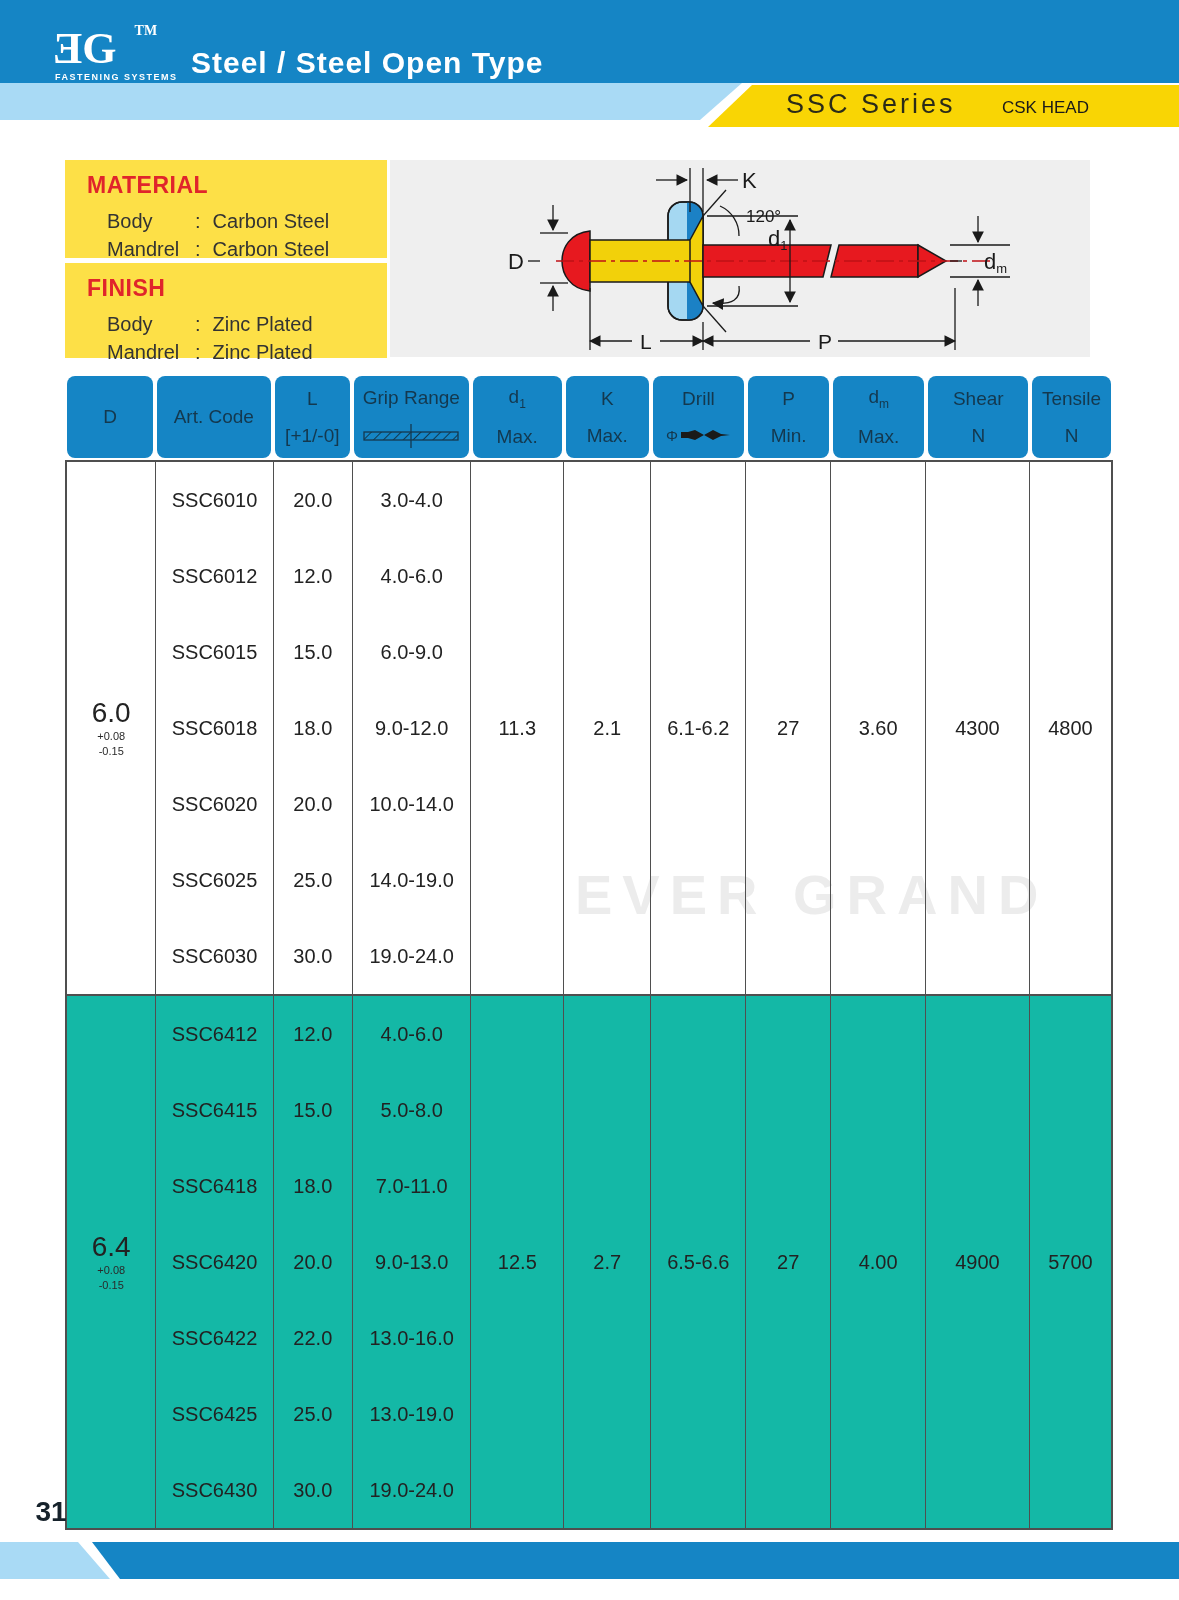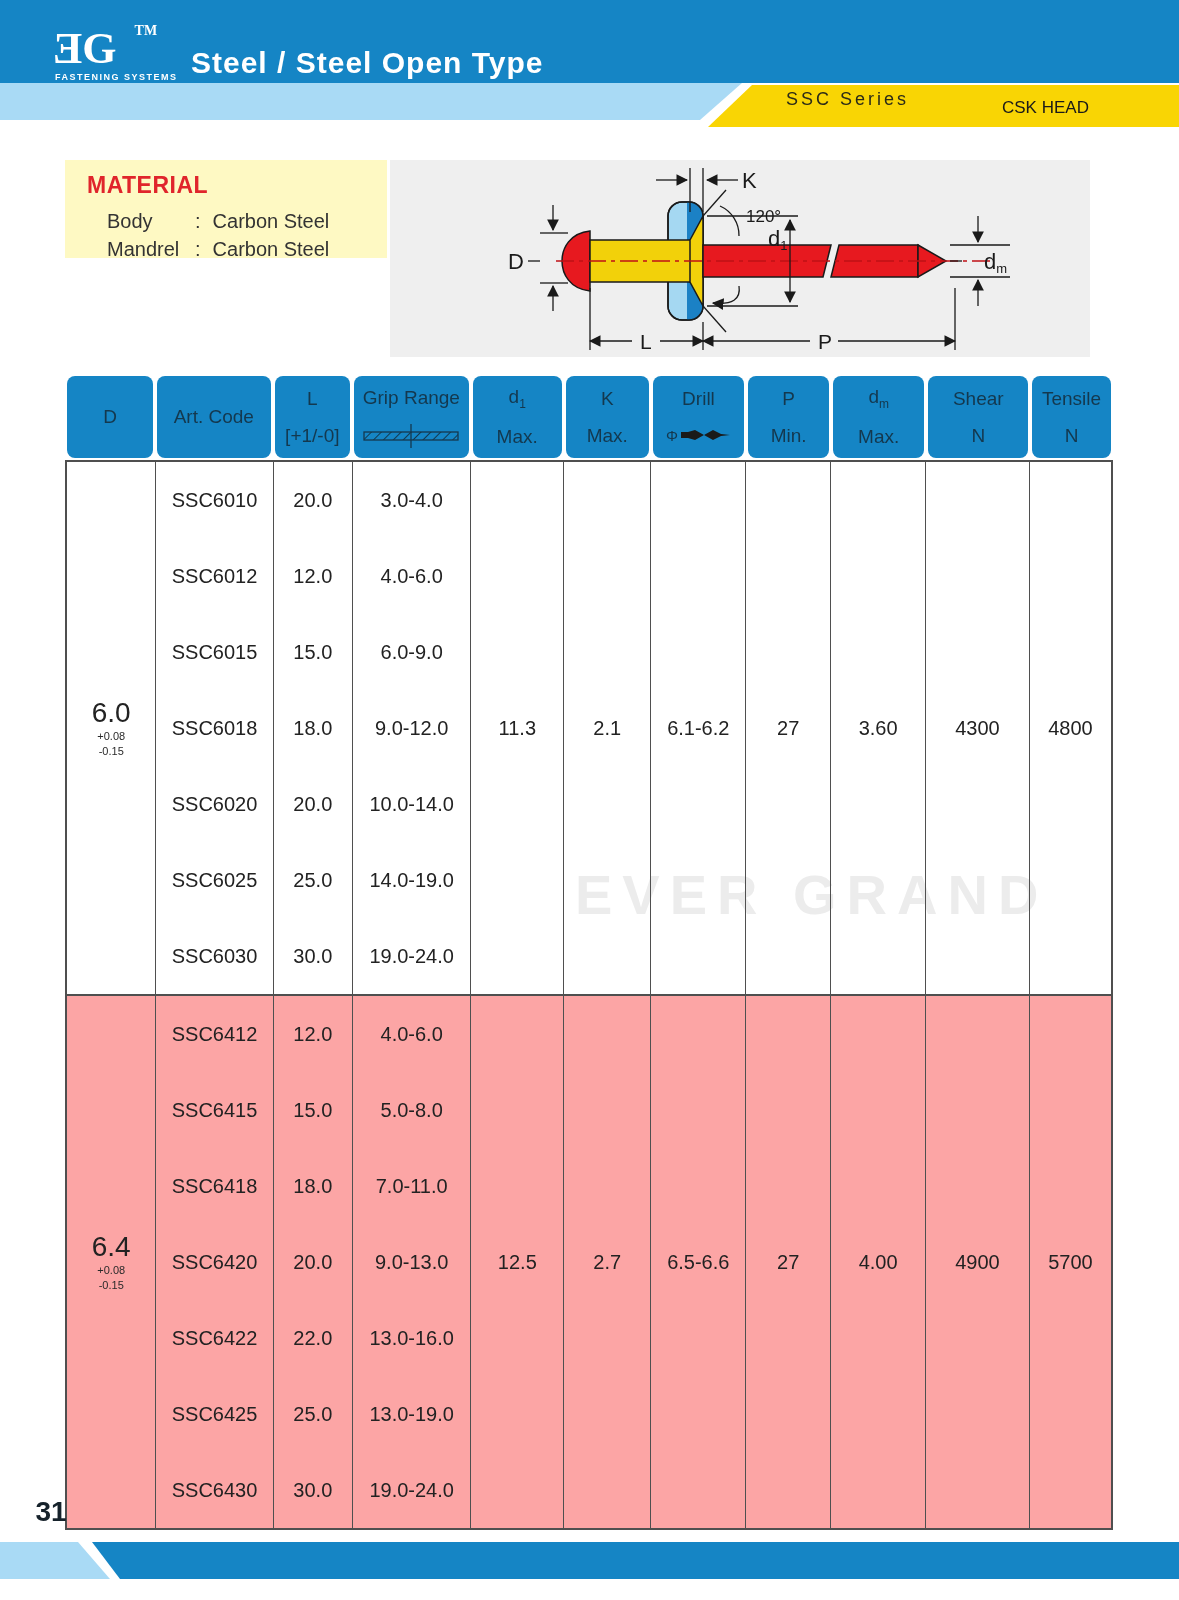--- a/index.html
+++ b/index.html
@@ -13,24 +13,24 @@
   .logo-mark { font-family:"Liberation Serif", serif; font-weight:bold; font-size:44px; line-height:46px; letter-spacing:-2px; }
   .logo-mark .flip { display:inline-block; transform:scaleX(-1); }
   .logo-mark sup { font-size:14px; letter-spacing:0; vertical-align:28px; margin-left:20px; }
   .logo-sub { font-size:9px; letter-spacing:1.5px; font-weight:bold; margin-top:0px; }
   .page-title { position:absolute; left:175px; top:30px; margin:16px; color:#ffffff; font-size:30px; font-weight:bold; letter-spacing:1px; }
   
   .band-light { position:absolute; left:0; top:83px; width:742px; height:37px; background:#a9daf5;
     clip-path:polygon(0 0, 100% 0, calc(100% - 42px) 100%, 0 100%); }
   .band-yellow { position:absolute; left:708px; top:85px; width:471px; height:42px; background:#f9d504;
     clip-path:polygon(44px 0, 100% 0, 100% 100%, 0 100%); }
-  .series { position:absolute; left:78px; top:4px; font-size:18px; letter-spacing:3px; color:#2b2b18; font-weight:normal; }
+  .series { position:absolute; left:78px; top:4px; font-size:27px; letter-spacing:3px; color:#2b2b18; font-weight:normal; }
   .headtype { position:absolute; left:294px; top:13px; font-size:17px; color:#1a1a1a; }
   
-  .info-box { position:absolute; left:65px; width:322px; background:#fef9c3; padding:10px 0 10px 22px; box-sizing:border-box; }
+  .info-box { position:absolute; left:65px; width:322px; background:#fde047; padding:10px 0 10px 22px; box-sizing:border-box; }
   .info-box.material { top:160px; height:98px; }
   .info-box.finish { top:263px; height:95px; }
   .info-box h2 { margin:2px 0 8px 0; font-size:23px; color:#e0252b; font-weight:bold; letter-spacing:0.5px; }
   .info-row { font-size:20px; color:#333; line-height:28px;margin-left:20px; }
   .info-row .lbl { display:inline-block; width:88px; }
   .info-row .colon { display:inline-block; margin-right:12px; }
   
   .drawing-box { position:absolute; left:390px; top:160px; width:700px; height:197px; background:#efefef; }
   .drawing-box svg { display:block; }
   .dim-text { font-size:21px; fill:#1a1a1a; }
@@ -45,21 +45,21 @@
   .hdr-table th { padding:0; height:82px; border:none; }
   .hcell { margin:0 2px; height:100%; background:#1585c5; border-radius:8px; color:#14384e;
     display:flex; flex-direction:column; align-items:center; justify-content:center; font-size:19px; font-weight:normal; }
   .hcell .h2 { margin-top:15px; }
   .hcell sub { font-size:12px; }
   .phi { font-size:15px; margin-right:3px; }
   .h2.iconrow { display:flex; align-items:center; }
   .body-table { margin-top:2px; border:2px solid #4f4f4f; }
   .body-table td { border-left:1px solid #4f4f4f; border-right:1px solid #4f4f4f; border-top:none; border-bottom:none;
     height:74px; text-align:center; vertical-align:middle; font-size:20px; color:#222; background:transparent; }
-  tbody.g2 td { background:#fca5a5; }
+  tbody.g2 td { background:#14b8a6; }
   tbody.g2 tr:first-child td { border-top:2px solid #4f4f4f; }
   .dval { font-size:28px; color:#222; }
   .tol { font-size:11px; color:#2a2a2a; line-height:15px; }
   
   .footnote { position:absolute; left:66px; top:1501px; font-size:17px; color:#1a1a1a; }
   .footer-light { position:absolute; left:0; top:1542px; width:140px; height:37px; background:#a9daf5;
     clip-path:polygon(0 0, 78px 0, 110px 100%, 0 100%); }
   .footer-dark { position:absolute; left:0; top:1542px; width:1179px; height:37px; background:#1585c5;
     clip-path:polygon(92px 0, 100% 0, 100% 100%, 120px 100%); }
   .page-num { position:absolute; left:30px; top:1496px; width:42px; text-align:center; font-size:28px; font-weight:bold; color:#16222b; z-index:2; }
@@ -86,20 +86,29 @@
   <section class="info-box material">
     <h2>MATERIAL</h2>
     <div class="info-row">
       <span class="lbl">Body</span><span class="colon">:</span><span>Carbon Steel</span>
     </div>
     <div class="info-row">
       <span class="lbl">Mandrel</span><span class="colon">:</span><span>Carbon Steel</span>
     </div>
   </section>
 
+  <section class="info-box finish">
+    <h2>FINISH</h2>
+    <div class="info-row">
+      <span class="lbl">Body</span><span class="colon">:</span><span>Zinc Plated</span>
+    </div>
+    <div class="info-row">
+      <span class="lbl">Mandrel</span><span class="colon">:</span><span>Zinc Plated</span>
+    </div>
+  </section>
 
   <section class="drawing-box">
     <svg width="700" height="197" viewBox="0 0 700 197">
       <defs>
         <marker id="arr" viewBox="0 0 10 10" refX="9" refY="5" markerWidth="9" markerHeight="9" orient="auto-start-reverse">
           <path d="M0,0 L10,5 L0,10 z" fill="#1a1a1a"></path>
         </marker>
       </defs>
 
       <g>

